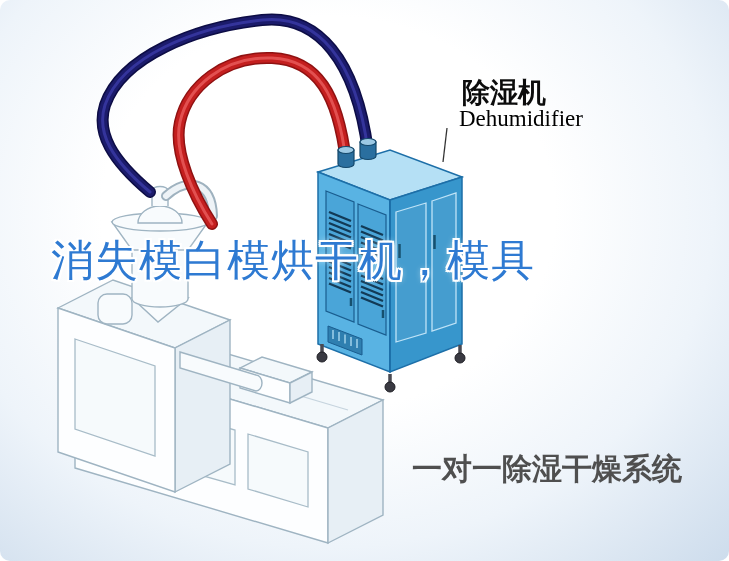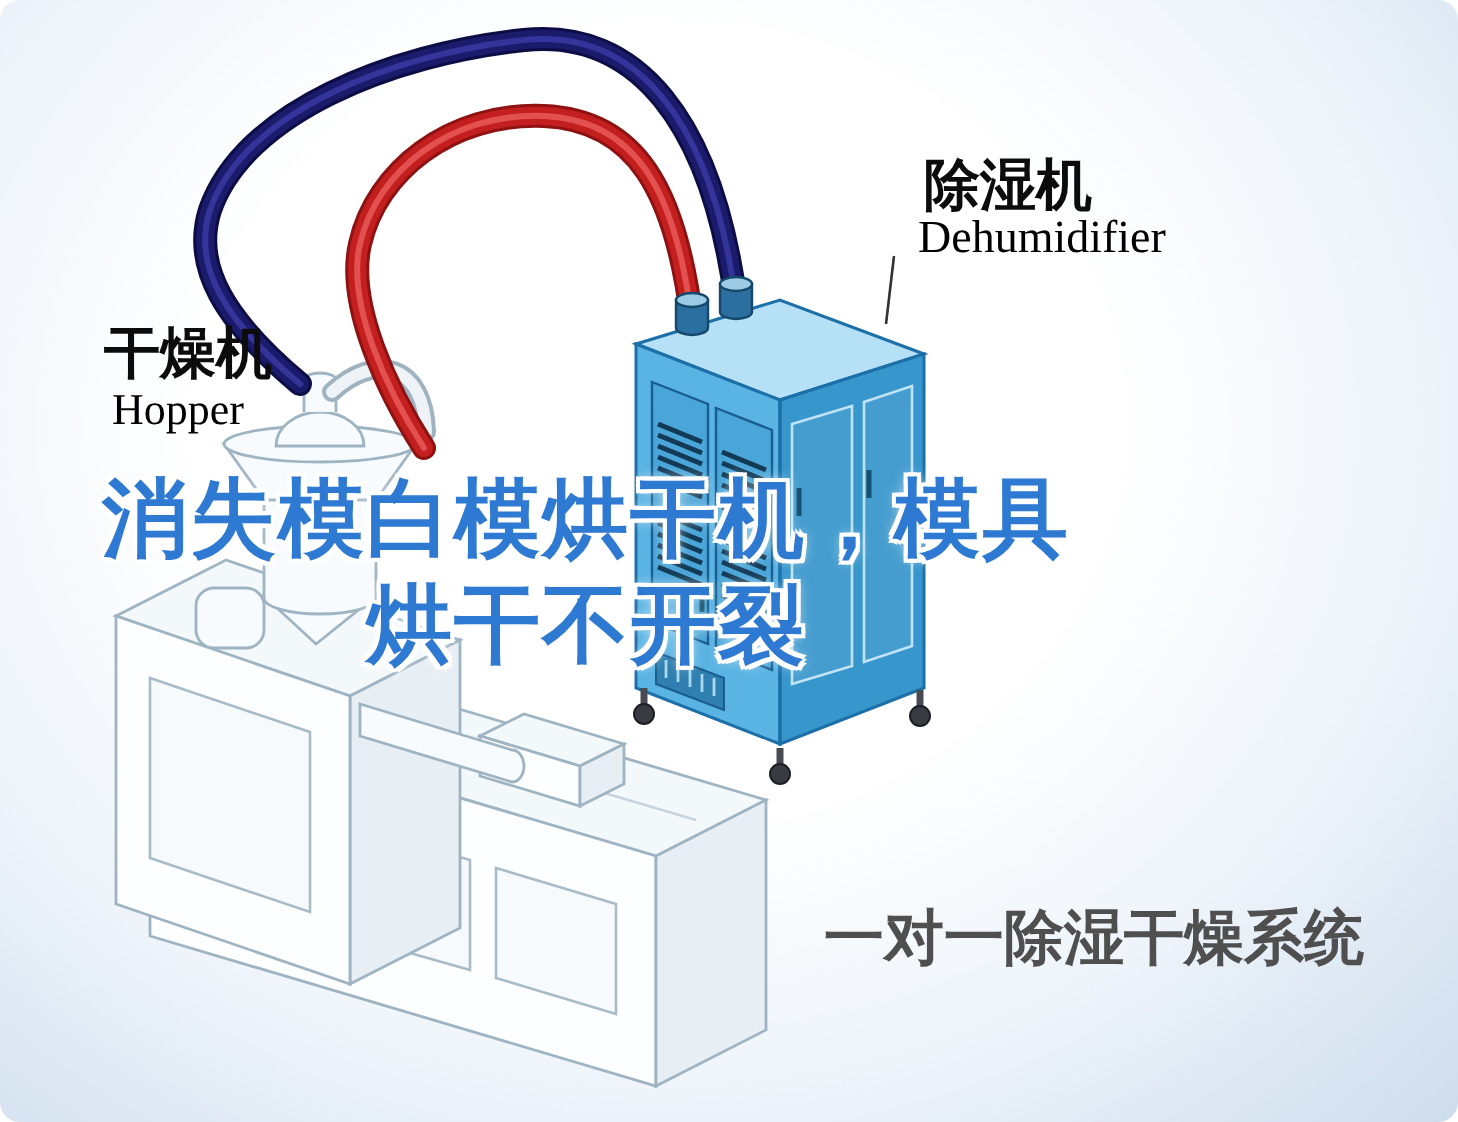--- a/index.html
+++ b/index.html
@@ -47,21 +47,21 @@
   .label-cn { position:absolute; font-weight:bold; color:#0c0c0c; }
   #dryer-cn { left:52px;  top:158px; font-size:28px; }
   #dehu-cn  { left:462px; top:74px;  font-size:28px; }
   .label-en { position:absolute; color:#000;
               font-family:"Liberation Serif","DejaVu Serif",serif; }
   #dryer-en { left:56px;  top:192px; font-size:22px; }
   #dehu-en  { left:459px; top:106px; font-size:23px; }
 
   .watermark {
     position:absolute; left:0; top:234px; width:586px; text-align:center;
-    font-weight:bold; font-size:43px; line-height:53px; letter-spacing:1px;
+    font-weight:normal; font-size:43px; line-height:53px; letter-spacing:1px;
     color:#2e7ad2;
     text-shadow:-2px -2px 0 #fff, 2px -2px 0 #fff, -2px 2px 0 #fff, 2px 2px 0 #fff,
                  0 -2px 0 #fff, 0 2px 0 #fff, -2px 0 0 #fff, 2px 0 0 #fff,
                  0 0 7px rgba(255,255,255,.95);
   }
 
   .caption { position:absolute; left:412px; top:449px; width:292px; text-align:left; }
   .caption-cn { font-size:30px; font-weight:bold; color:#4f4f4f; }
   .caption-en { margin-top:6px; font-size:23px; color:#000;
                 font-family:"Liberation Serif","DejaVu Serif",serif; }
@@ -149,27 +149,24 @@
       </g>
       <g>
         <line class="caster-stem" x1="460" y1="345" x2="460" y2="355"></line>
         <circle class="caster-wheel" cx="460" cy="358" r="5"></circle>
       </g>
     </g>
 
     <line class="pointer" x1="447" y1="128" x2="443" y2="162"></line>
   </svg>
 
-  <div class="label-cn" id="dryer-cn">干燥机</div>
-  <div class="label-en" id="dryer-en">Hopper</div>
   <div class="label-cn" id="dehu-cn">除湿机</div>
   <div class="label-en" id="dehu-en">Dehumidifier</div>
 
   <div class="watermark">
     <div>消失模白模烘干机，模具</div>
-    <div>烘干不开裂</div>
   </div>
 
   <div class="caption">
     <div class="caption-cn">一对一除湿干燥系统</div>
   </div>
 
 </div>
 
 </body></html>

